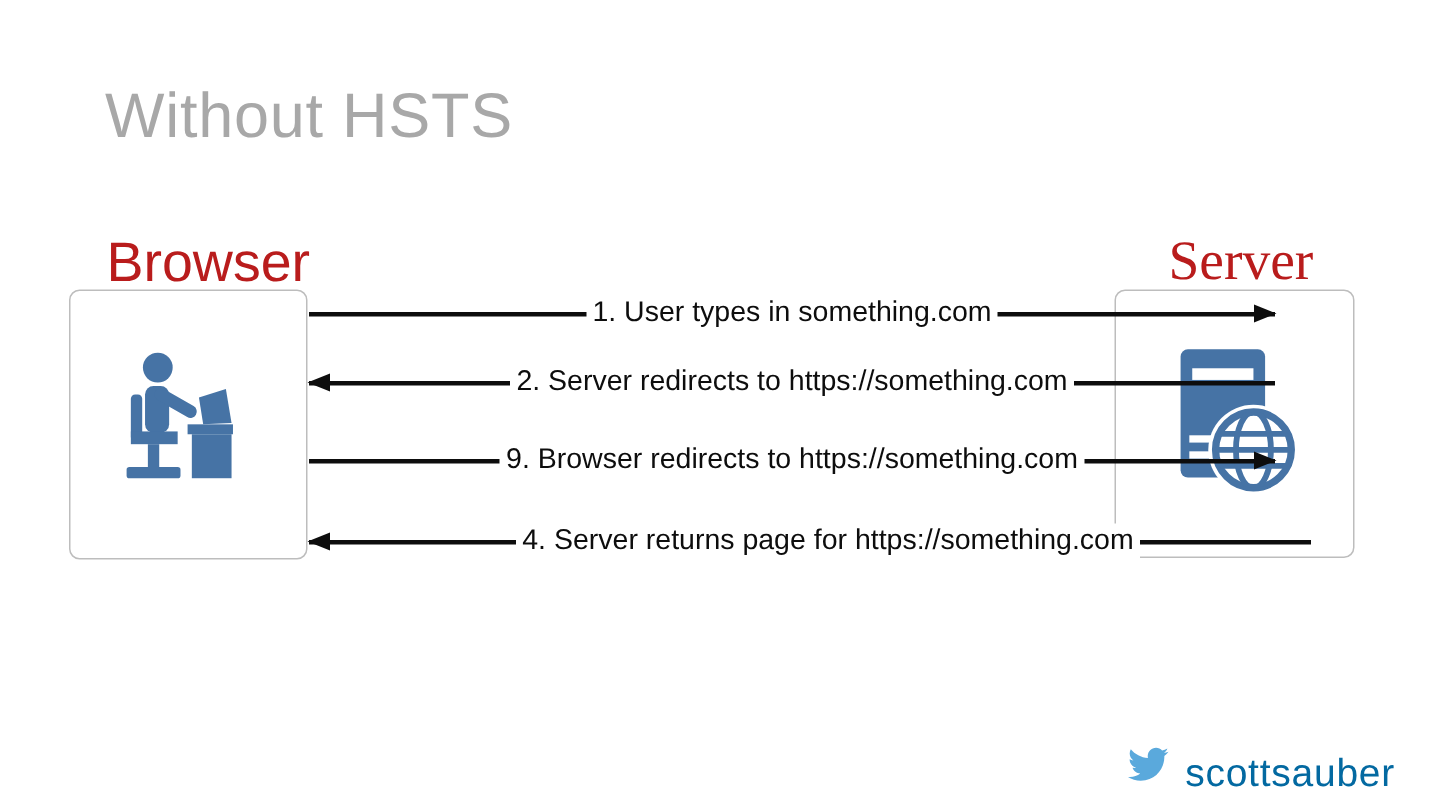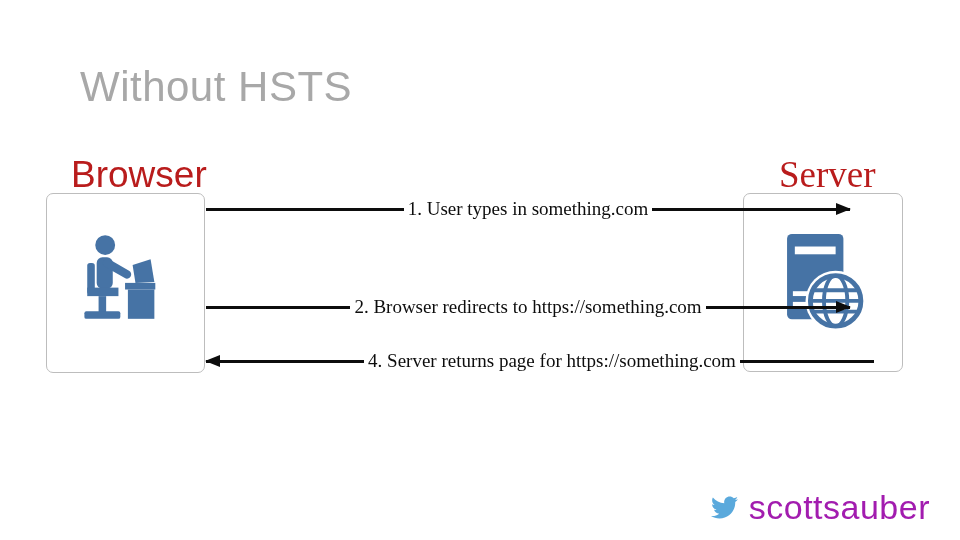--- a/index.html
+++ b/index.html
@@ -7,21 +7,21 @@
     width:960px;height:540px;
     background:#ffffff;
     font-family:"Liberation Sans", sans-serif;
     position:relative;overflow:hidden;
   }
   .slide{position:absolute;inset:0;background:#ffffff;}
 
   .title{
     position:absolute;left:68px;top:52px;
     font-size:42px;font-weight:400;letter-spacing:.5px;
-    color:#a8a8a8;margin:12px;line-height:1.1;
+    color:#a8a8a8;margin:2px;line-height:1.1;
   }
 
   .actor-label{
     position:absolute;
     font-size:37px;color:#b91c1c;line-height:1;
     white-space:nowrap;
   }
   .browser-label{left:71px;top:156px;}
   .server-label{left:779px;top:156px;font-family:Liberation Serif, serif;}
 
@@ -31,21 +31,21 @@
     border:1.5px solid #bdbdbd;
     border-radius:7px;
     display:flex;align-items:center;justify-content:center;
     box-sizing:border-box;
   }
   .browser-box{left:46px;top:193px;width:159px;height:180px;}
   .server-box{left:743px;top:193px;width:160px;height:179px;}
 
   .msg-row{
     position:absolute;left:206px;width:644px;height:28px;
-    display:flex;align-items:center;justify-content:center;font-family:Liberation Serif, serif;
+    display:flex;align-items:center;justify-content:center;
   }
   .msg-line{
     position:absolute;left:0;right:0;top:50%;
     height:3px;margin-top:-1.5px;background:#0d0d0d;
   }
   .msg-head{
     position:absolute;top:50%;transform:translateY(-50%);
     width:0;height:0;
     border-top:6px solid transparent;
     border-bottom:6px solid transparent;
@@ -60,21 +60,21 @@
   .row-1{top:195px;}
   .row-2{top:241px;}
   .row-3{top:293px;}
   .row-4{top:347px;padding-left:24px;}
 
   .footer{
     position:absolute;right:30px;top:488px;
     display:flex;align-items:center;gap:9px;
   }
   .footer .handle{
-    font-size:34px;color:#a21caf;letter-spacing:.5px;
+    font-size:26px;color:#0369a1;letter-spacing:.5px;margin-top:12px;
   }
 </style>
 </head>
 <body>
 
 <div class="slide">
 
   <h1 class="title">Without HSTS</h1>
 
   <div class="actor-label browser-label">Browser</div>
@@ -122,25 +122,30 @@
       </svg>
     </span>
   </div>
 
   <div class="msg-row row-1">
     <div class="msg-line"></div>
     <div class="msg-head head-right"></div>
     <span class="msg-label">1. User types in something.com</span>
   </div>
 
+  <div class="msg-row row-2">
+    <div class="msg-line"></div>
+    <div class="msg-head head-left"></div>
+    <span class="msg-label">2. Server redirects to https://something.com</span>
+  </div>
 
   <div class="msg-row row-3">
     <div class="msg-line"></div>
     <div class="msg-head head-right"></div>
-    <span class="msg-label">2. Browser redirects to https://something.com</span>
+    <span class="msg-label">9. Browser redirects to https://something.com</span>
   </div>
 
   <div class="msg-row row-4">
     <div class="msg-line"></div>
     <div class="msg-head head-left"></div>
     <span class="msg-label">4. Server returns page for https://something.com</span>
   </div>
 
   <div class="footer">
     <span style="display:flex;">

